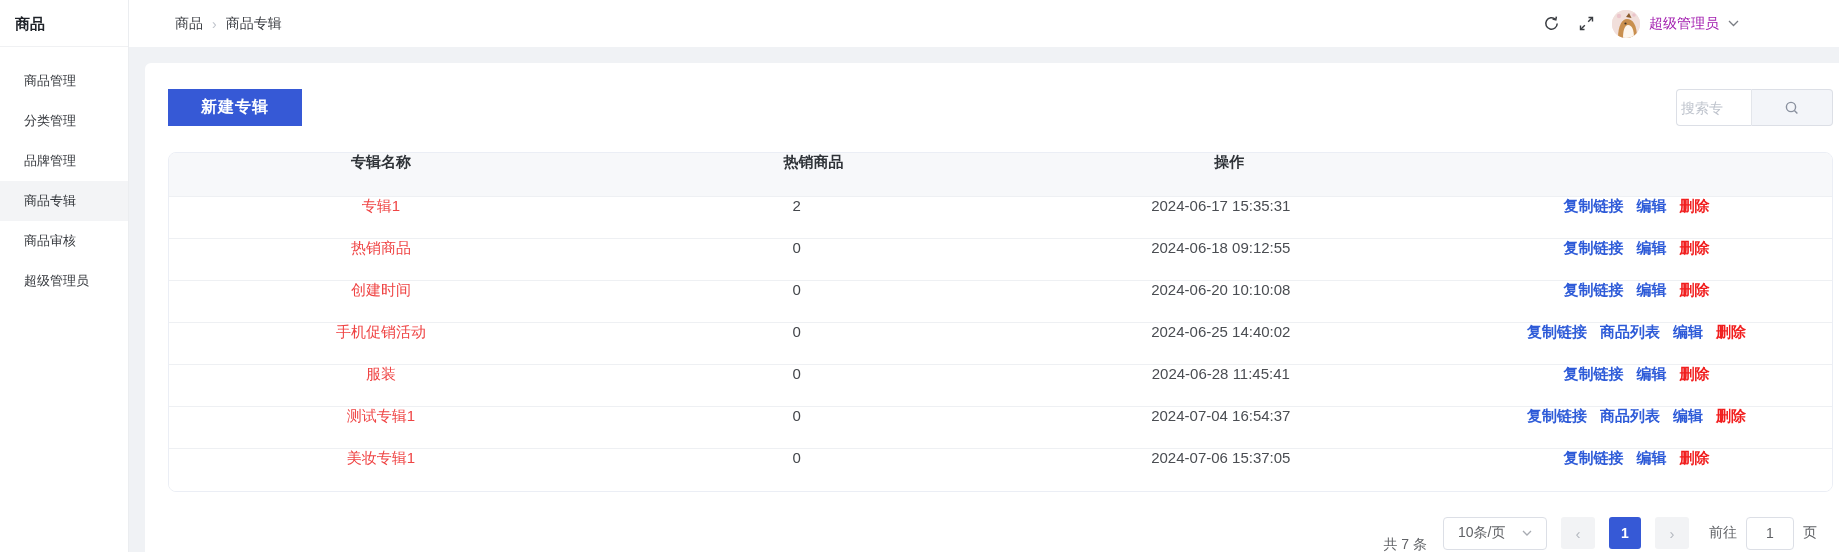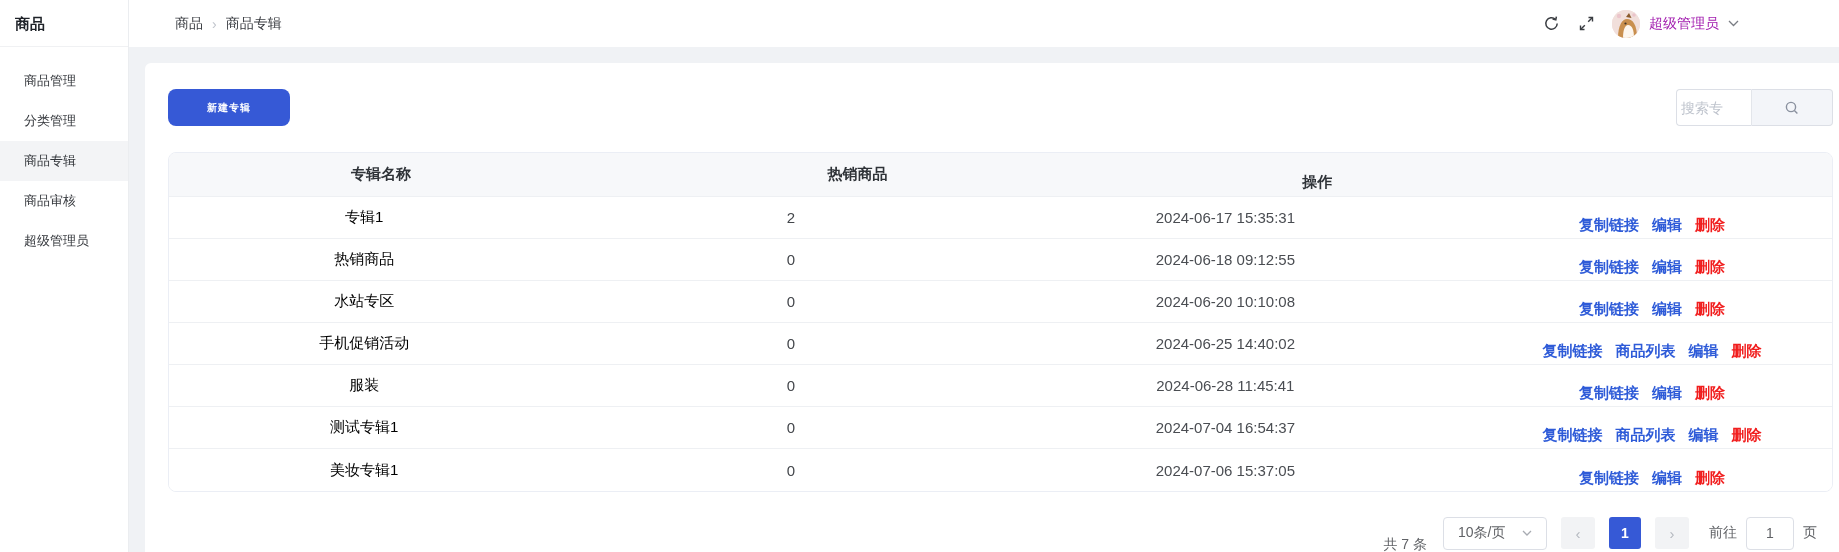--- a/index.html
+++ b/index.html
@@ -28,44 +28,44 @@
   .userbox { display:flex; align-items:center; gap:9px; cursor:pointer; }
   .avatar { width:28px; height:28px; border-radius:50%; overflow:hidden; background:#f2dfdc; }
   .username { font-size:14px; color:#a21caf;text-align:right; }
 
   
   .content-bg { position:absolute; left:129px; top:47px; right:0; bottom:0; background:#f0f2f5; }
   .card { position:absolute; left:16px; top:16px; right:0; bottom:0; background:#fff;
     border-radius:6px 0 0 0; padding:26px 6px 0 23px; }
 
   .toolbar { display:flex; align-items:flex-start; }
-  .btn-primary { width:122px; height:37px; border:none; border-radius:8px; cursor:pointer;
-    background:var(--primary); color:#fff; font-size:10px; font-weight:bold;
+  .btn-primary { width:134px; height:37px; border:none; border-radius:0; cursor:pointer;
+    background:var(--primary); color:#fff; font-size:16px; font-weight:bold;
     font-family:inherit; letter-spacing:1px; }
   .searchbox { margin-left:auto; display:flex; width:157px; height:37px; }
   .search-input { width:75px; height:37px; border:1px solid #dcdfe6; border-right:none;
     border-radius:4px 0 0 4px; padding:0 4px; font-size:14px; font-family:inherit;
     color:#606266; outline:none; }
   .search-input::placeholder { color:#bfc4cd; }
   .search-append { width:82px; border:1px solid #dcdfe6; border-left:1px solid #e3e6eb;
     border-radius:0 4px 4px 0; background:#f3f5f9; display:flex; align-items:center;
     justify-content:center; cursor:pointer; }
 
   
   .tbl { margin-top:26px; width:1665px; border:1px solid #ebeef5; border-radius:8px;
     overflow:hidden; font-size:15px; }
-  .trow { display:flex; align-items:center; height:42px; border-bottom:1px solid #eef0f3;
-    background:#fff;gap:44px; }
+  .trow { display:flex; align-items:flex-start; height:42px; border-bottom:1px solid #eef0f3;
+    background:#fff; }
   .trow:last-child { border-bottom:none; }
   .thead { height:44px; background:#f7f8fa; font-weight:bold; color:#2f3338; }
   .tc { text-align:center; overflow:hidden; white-space:nowrap; }
-  .tc-name { width:25.5%; color:#000000; }
+  .tc-name { width:25.5%; color:#ef4444; }
   .tc-count { width:24.5%; color:#43464b; }
   .tc-time { width:26.5%; color:#4a4d52; }
-  .tc-ops { width:23.5%; display:flex; justify-content:center; gap:13px;margin-top:16px; }
+  .tc-ops { width:23.5%; display:flex; justify-content:center; gap:13px; }
   .thead .tc { color:#2f3338; }
   .op-link { font-weight:bold; font-size:15px; cursor:pointer; text-decoration:none; }
   .op-link.link { color:var(--link); }
   .op-link.danger { color:var(--danger); }
 
   
   .pager { display:flex; align-items:center; justify-content:flex-end; gap:14px;
     margin-top:20px; padding-right:16px; font-size:14px; color:#606266; }
   .pg-total { margin-right:2px;margin-top:24px; }
   .pg-select { width:104px; height:33px; border:1px solid #dcdfe6; border-radius:4px;
@@ -84,20 +84,21 @@
   svg { display:block; }
 </style>
 </head>
 <body>
 
 <aside class="sidebar">
   <div class="logo">商品</div>
   <nav class="side-list">
       <div class="side-item">商品管理</div>
       <div class="side-item">分类管理</div>
+      <div class="side-item">品牌管理</div>
       <div class="side-item active">商品专辑</div>
       <div class="side-item">商品审核</div>
       <div class="side-item">超级管理员</div>
     </nav>
 </aside>
 
 <header class="topbar">
   <div class="crumbs">
     <span class="crumb">商品</span>
     <span class="crumb-sep">›</span>
@@ -175,21 +176,21 @@
             <div class="tc tc-name">热销商品</div>
             <div class="tc tc-count">0</div>
             <div class="tc tc-time">2024-06-18 09:12:55</div>
             <div class="tc tc-ops">
               <a class="op-link link">复制链接</a>
               <a class="op-link link">编辑</a>
               <a class="op-link danger">删除</a>
             </div>
           </div>
           <div class="trow">
-            <div class="tc tc-name">水站专区</div>
+            <div class="tc tc-name">创建时间</div>
             <div class="tc tc-count">0</div>
             <div class="tc tc-time">2024-06-20 10:10:08</div>
             <div class="tc tc-ops">
               <a class="op-link link">复制链接</a>
               <a class="op-link link">编辑</a>
               <a class="op-link danger">删除</a>
             </div>
           </div>
           <div class="trow">
             <div class="tc tc-name">手机促销活动</div>

